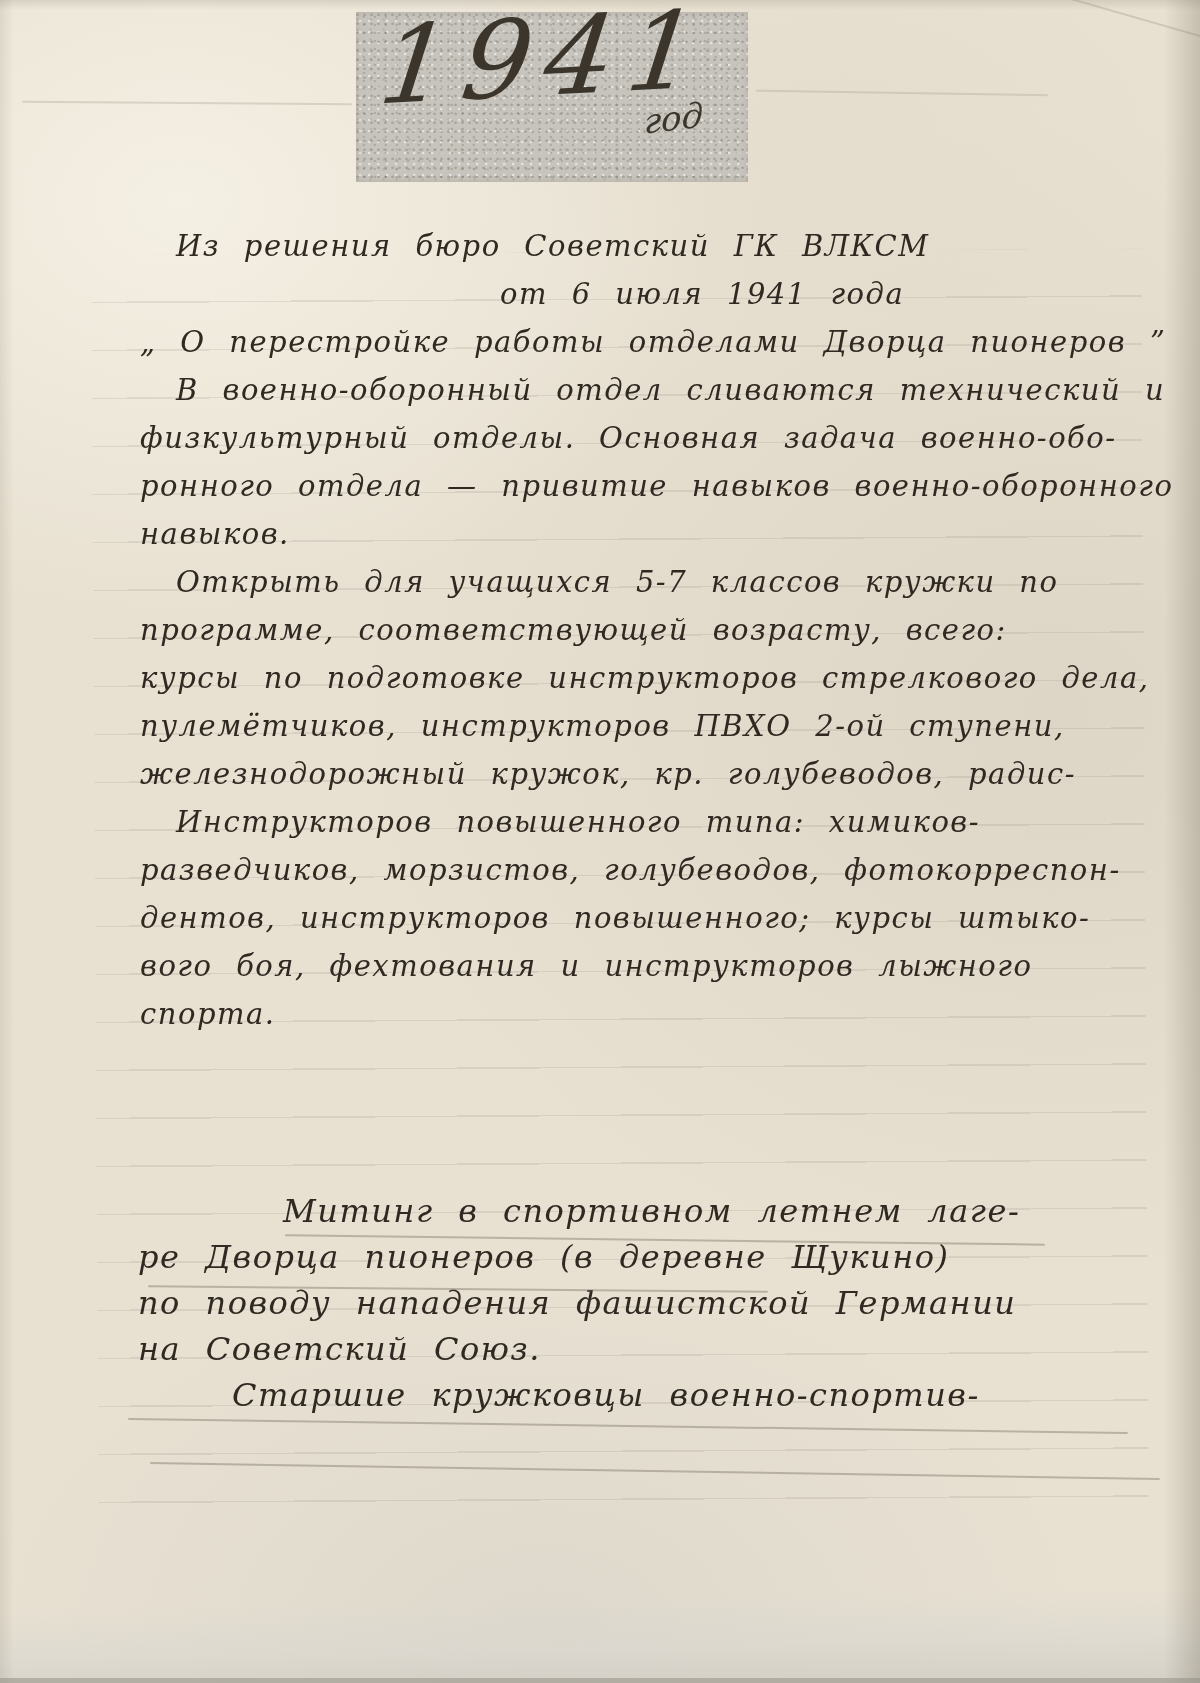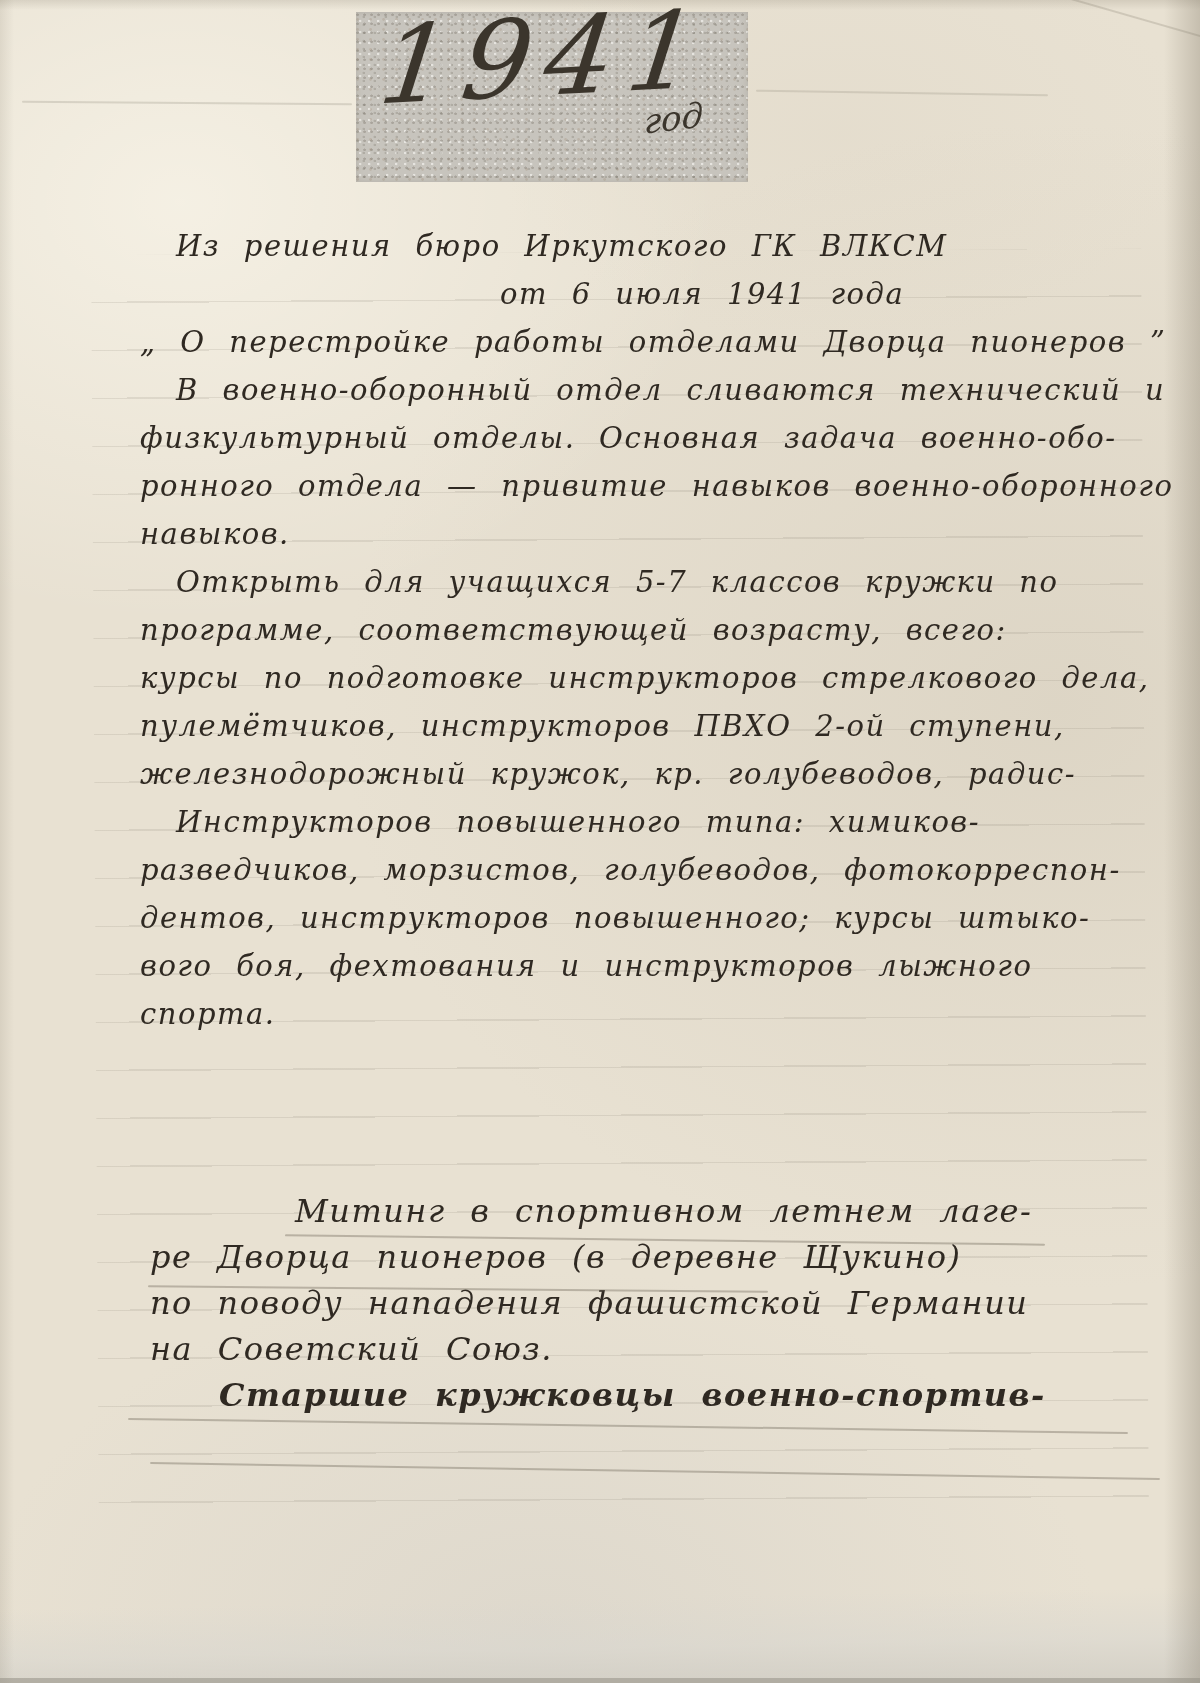--- a/index.html
+++ b/index.html
@@ -43,26 +43,26 @@
   }
   
   .hw{
     position:absolute;
     font-style:italic;
     letter-spacing:1.5px;
     word-spacing:13px;
     white-space:nowrap;
   }
   .s1{left:140px;top:222px;width:930px;font-size:29px;line-height:48px;}
-  .s2{left:150px;top:1188px;width:980px;font-size:32px;line-height:46px;}
+  .s2{left:138px;top:1188px;width:980px;font-size:32px;line-height:46px;}
   .line{position:relative;}
   .ind-para{margin-left:36px;}
   .ind-date{margin-left:360px;}
   .ind-title{margin-left:145px;}
-  .ind-title2{margin-left:69px;font-weight:bold;}
+  .ind-title2{margin-left:94px;}
   
   .ruling{
     position:absolute;left:95px;top:252px;width:1050px;height:1270px;
     background:repeating-linear-gradient(to bottom,
       transparent 0 46.5px, rgba(128,121,108,.32) 46.5px 48px);
     opacity:.5;
     transform:rotate(-0.35deg);
   }
   .rule,.pencil{
     position:absolute;height:2px;border-radius:2px;
@@ -92,21 +92,21 @@
     <div class="yearword">год</div>
   </div>
 
   <div class="pencil" style="left:22px;top:102px;width:330px;opacity:.5;transform:rotate(0.4deg)"></div>
   <div class="pencil" style="left:756px;top:92px;width:292px;opacity:.45;transform:rotate(0.9deg)"></div>
   <div class="crease" style="left:960px;top:2px;width:250px;transform:rotate(16deg)"></div>
 
   <div class="ruling"></div>
 
   <div class="hw s1">
-      <div class="line ind-para">Из решения бюро Иркутского ГК ВЛКСМ</div>
+      <div class="line ind-para">Из решения бюро Советский ГК ВЛКСМ</div>
       <div class="line ind-date">от 6 июля 1941 года</div>
       <div class="line ">„ О перестройке работы отделами Дворца пионеров ”</div>
       <div class="line ind-para">В военно-оборонный отдел сливаются технический и</div>
       <div class="line ">физкультурный отделы. Основная задача военно-обо-</div>
       <div class="line ">ронного отдела — привитие навыков военно-оборонного</div>
       <div class="line ">навыков.</div>
       <div class="line ind-para">Открыть для учащихся 5-7 классов кружки по</div>
       <div class="line ">программе, соответствующей возрасту, всего:</div>
       <div class="line ">курсы по подготовке инструкторов стрелкового дела,</div>
       <div class="line ">пулемётчиков, инструкторов ПВХО 2-ой ступени,</div>

